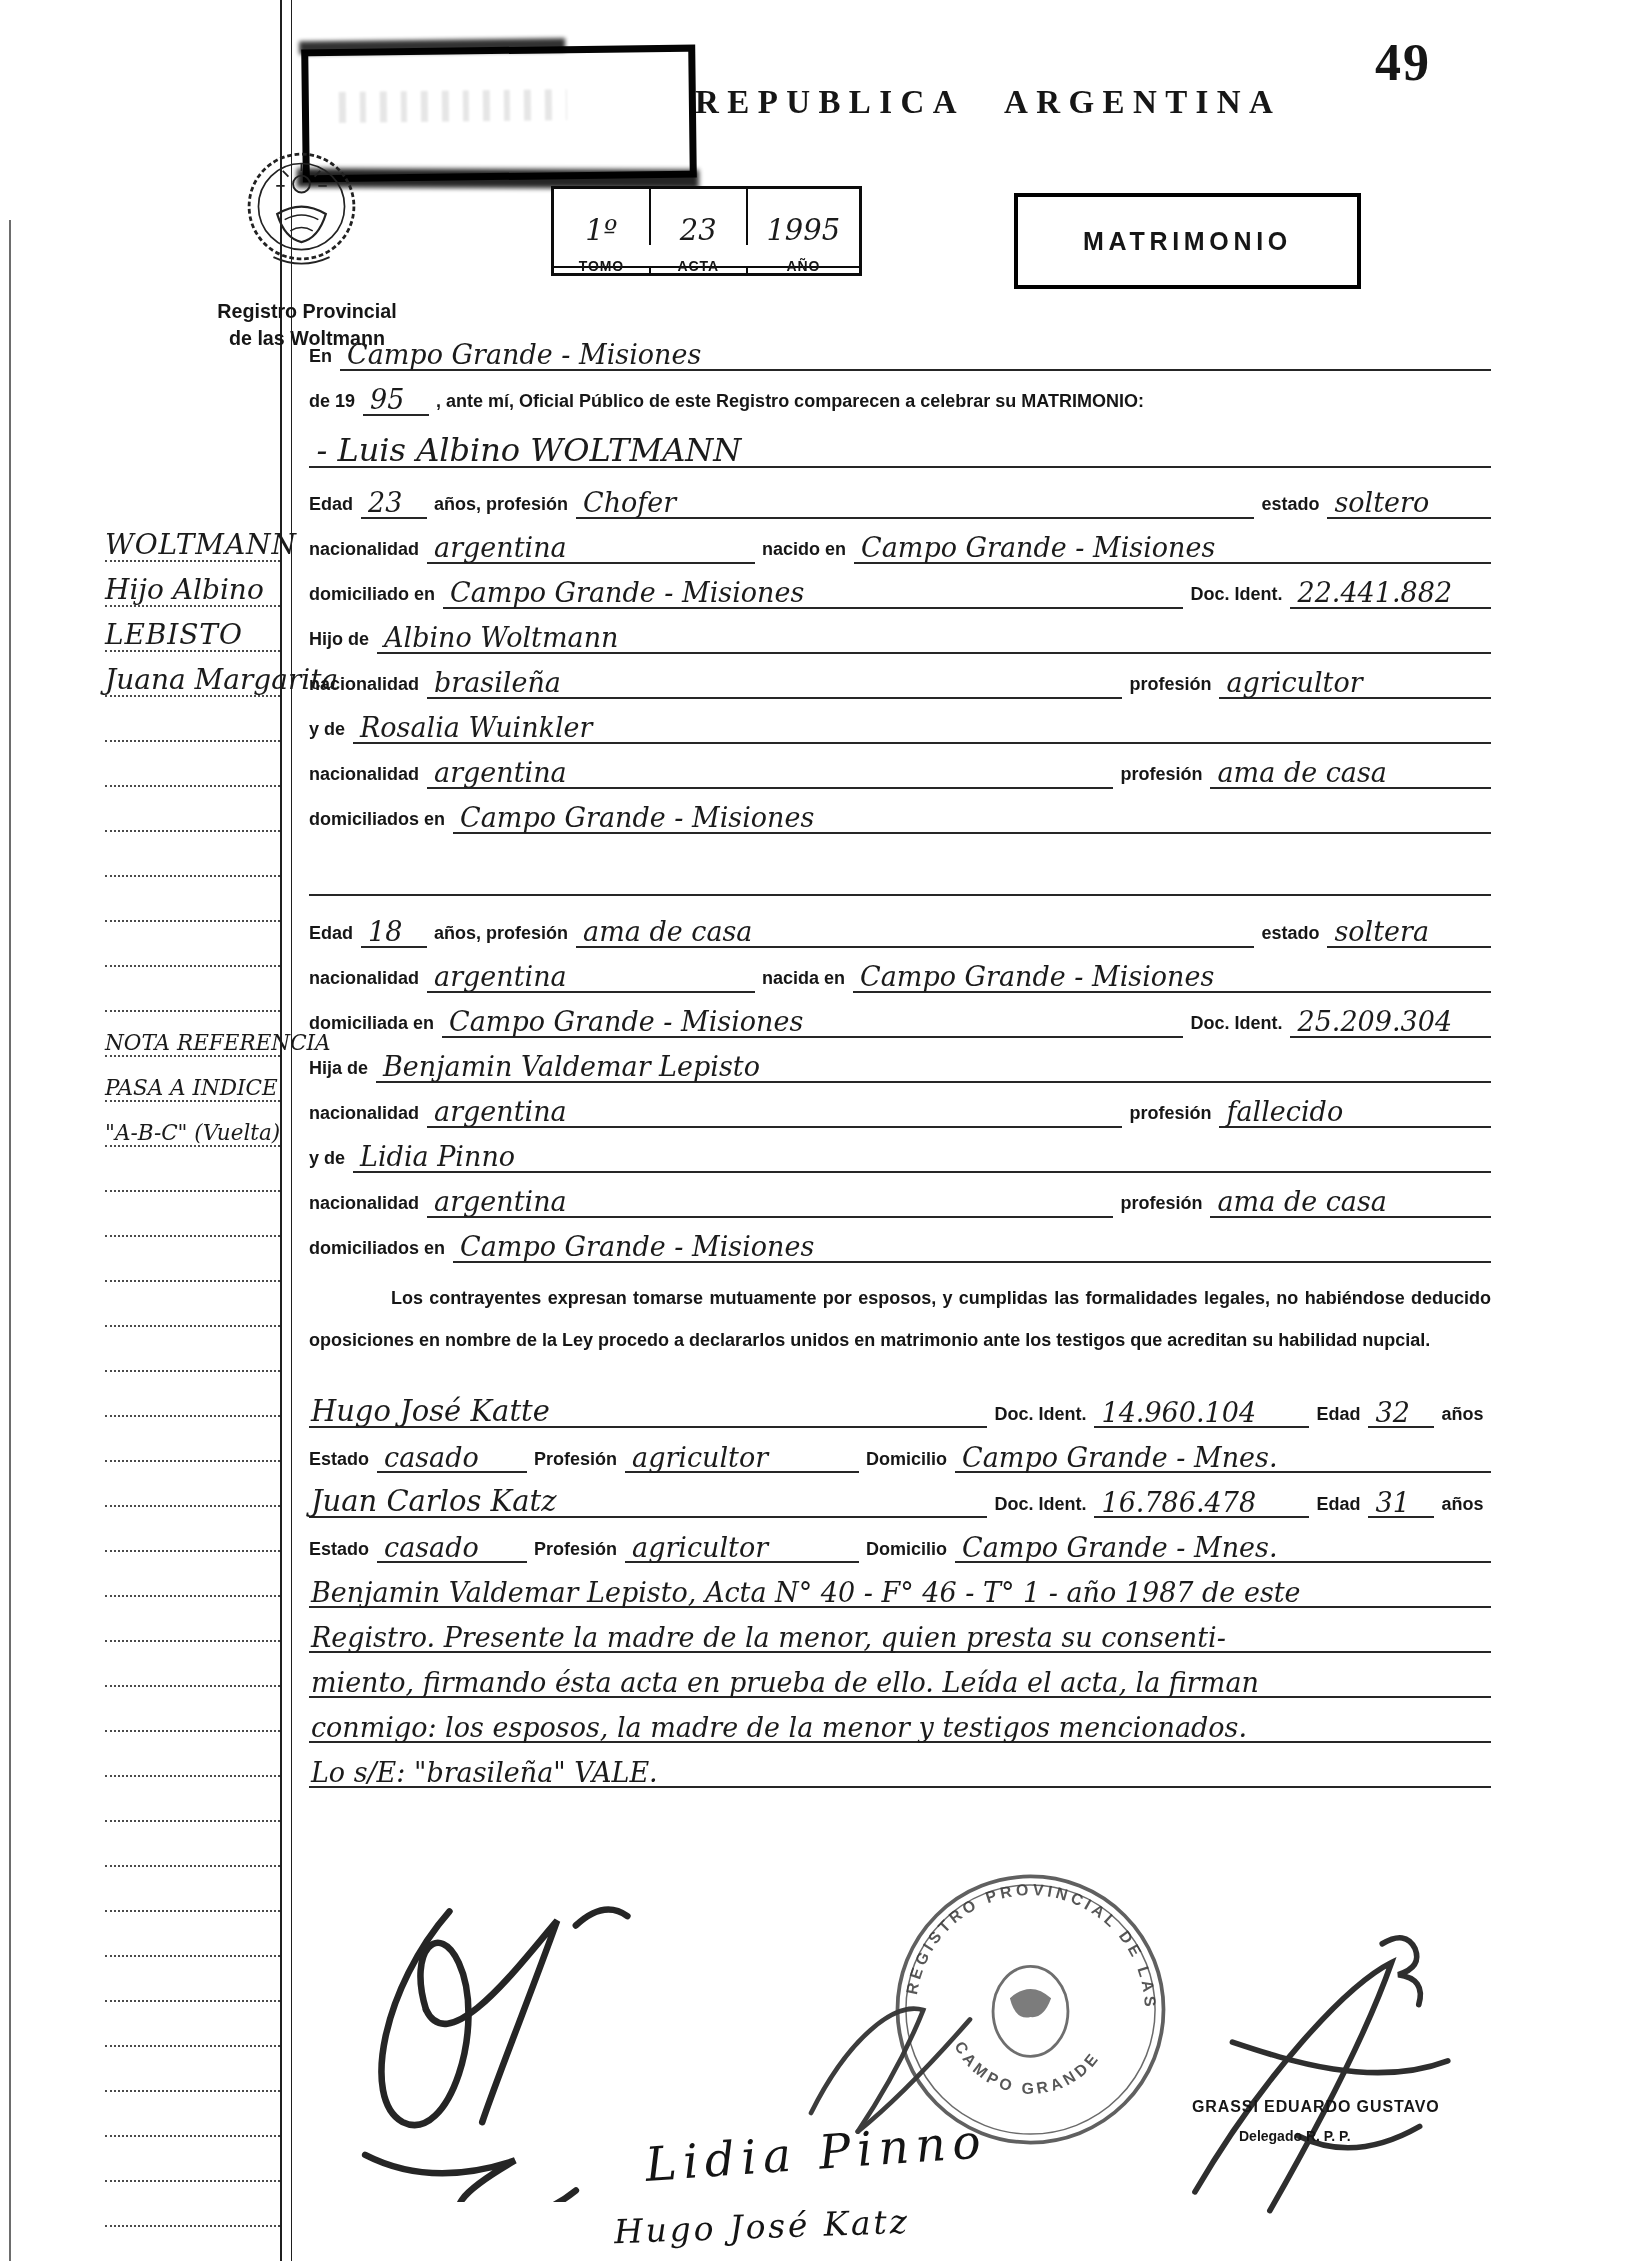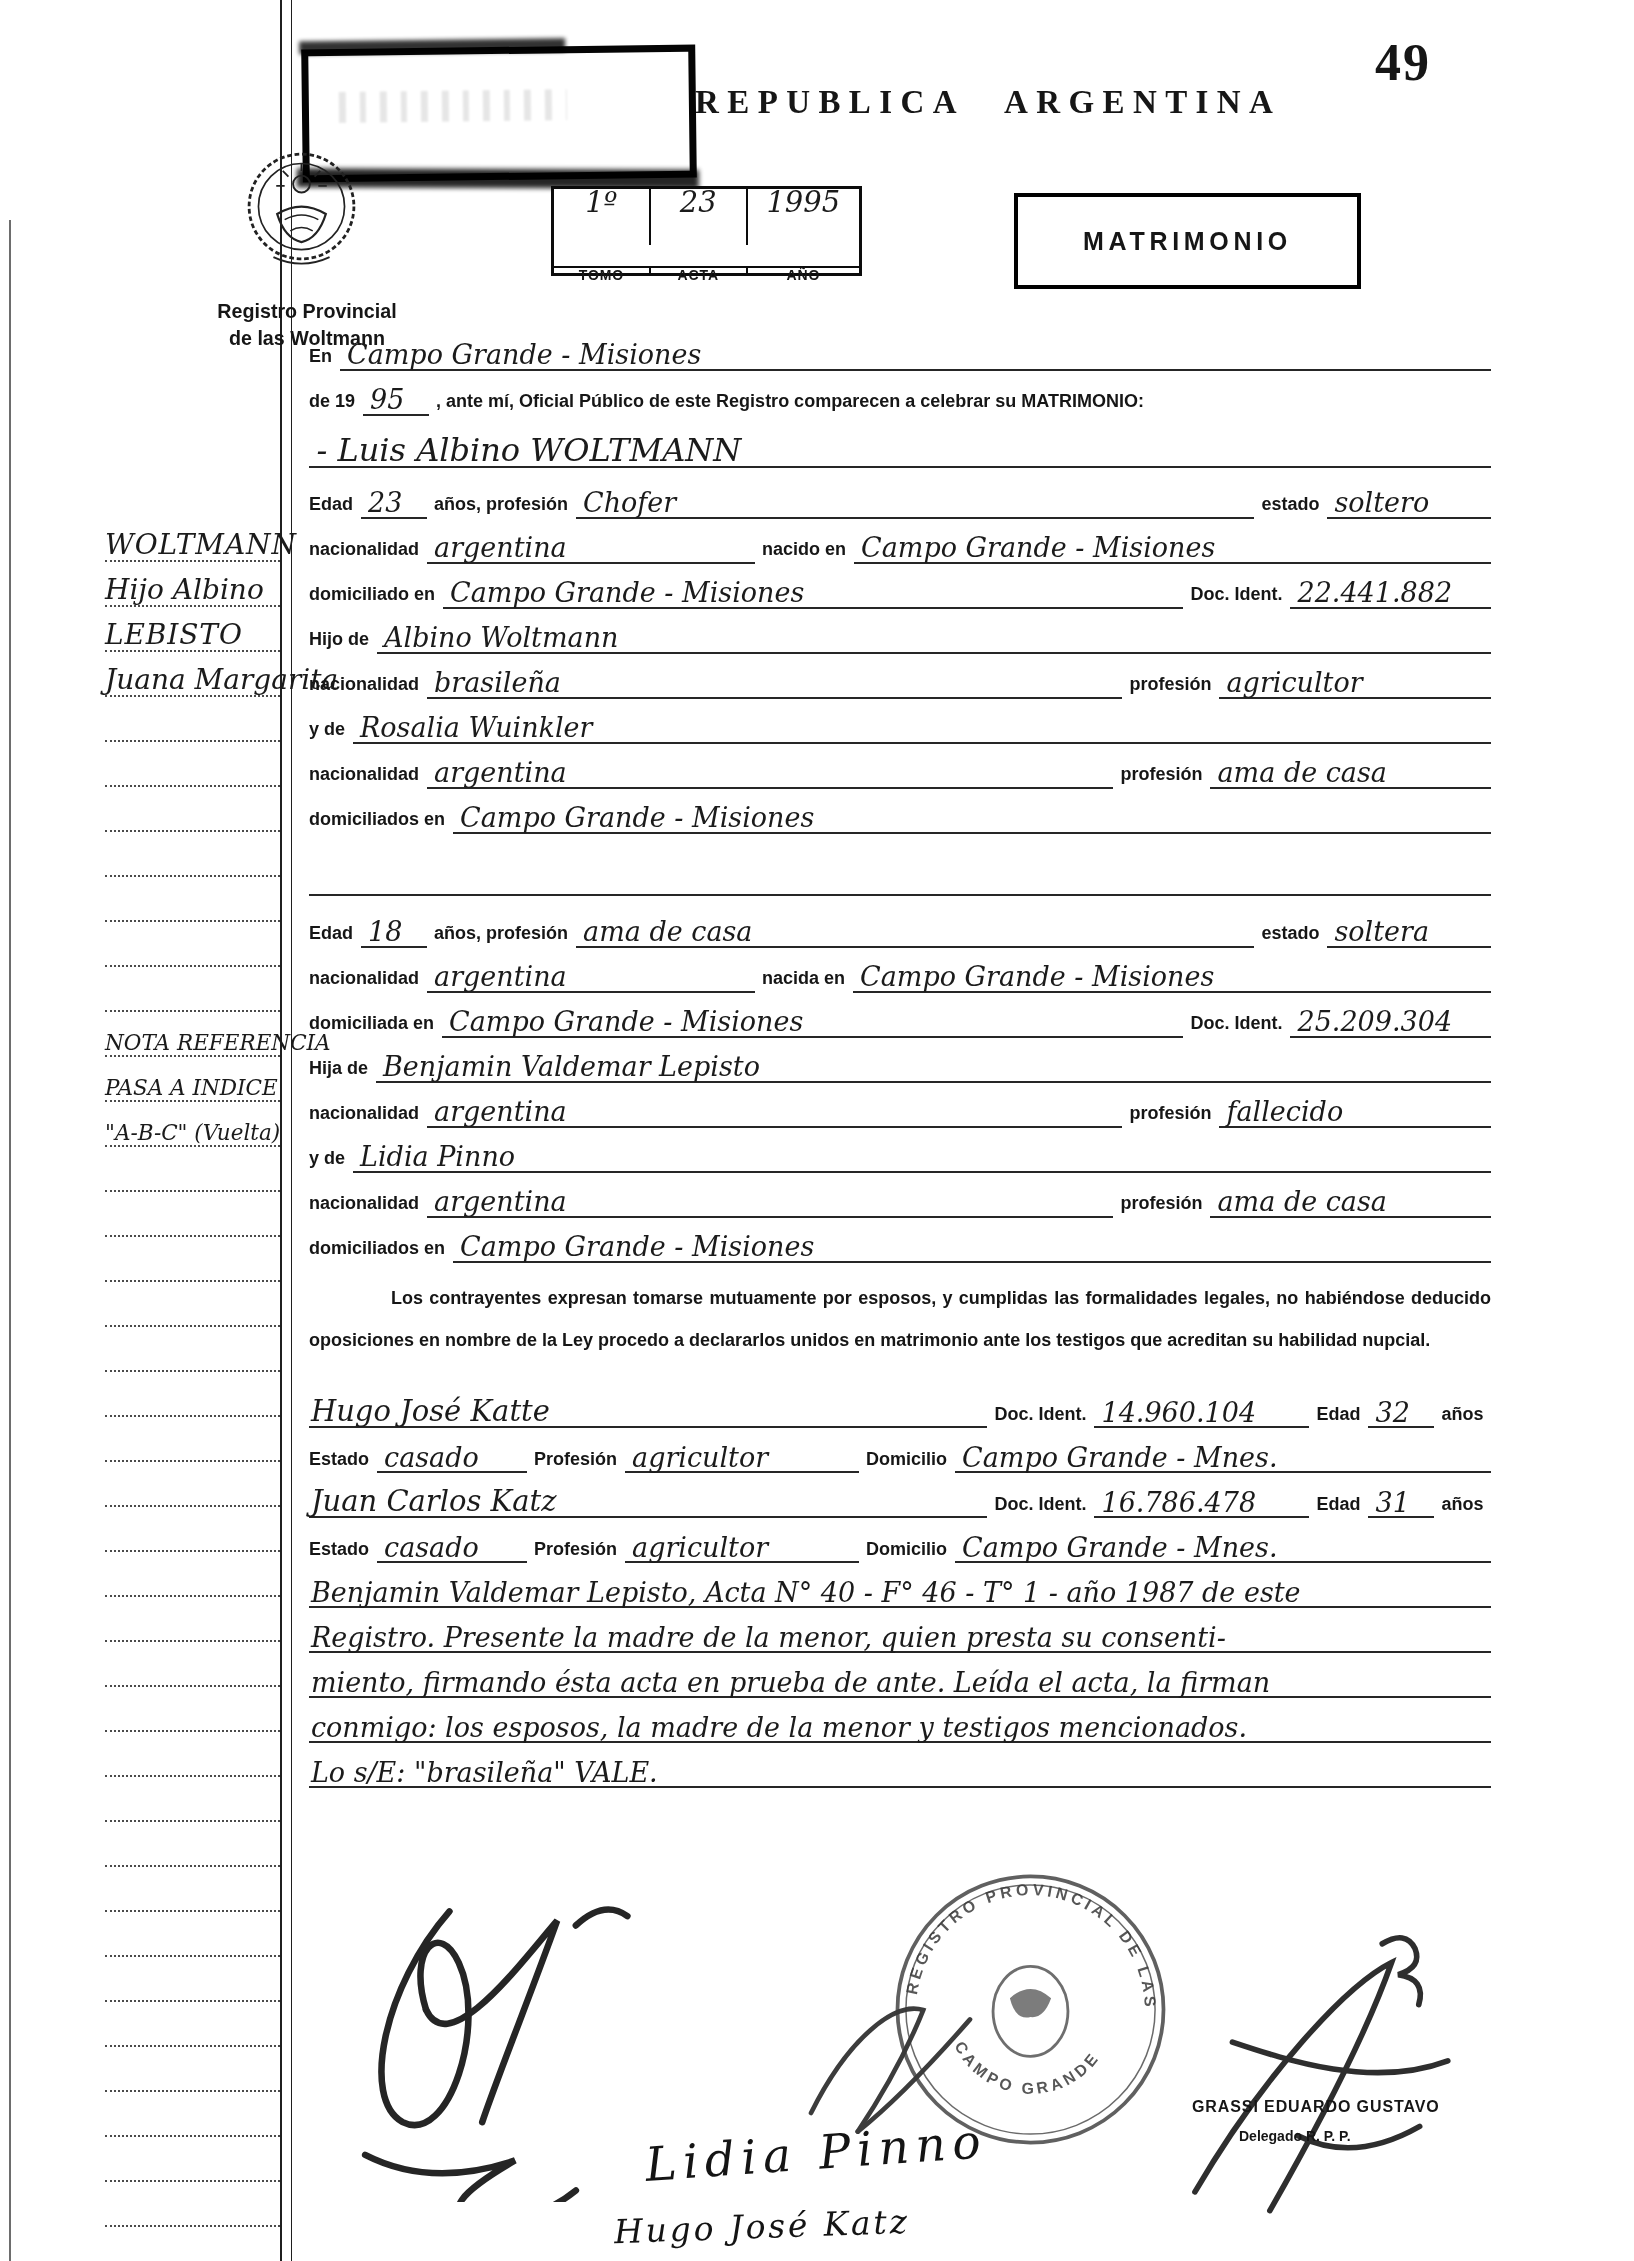--- a/index.html
+++ b/index.html
@@ -27,21 +27,21 @@
 
   .page-number { position:absolute; left:1375px; top:37px;
                font:bold 52px/1 "Liberation Serif", serif; letter-spacing:1.9px; }
   .doc-title { position:absolute; left:695px; top:86px; white-space:nowrap;
                font:bold 33px/1 "Liberation Serif", serif; letter-spacing:8.4px; word-spacing:26px; }
 
   
   .registry { position:absolute; left:551px; top:186px; width:311px; height:90px;
               border:3.3px solid #0c0c0c; display:grid;
               grid-template-columns:1fr 1fr 1.15fr; grid-template-rows:1fr 28px; background:#fff; }
-  .registry .cell { border-right:2.8px solid #0c0c0c; display:flex; align-items:flex-start; justify-content:center; }
+  .registry .cell { border-right:2.8px solid #0c0c0c; display:flex; align-items:flex-end; justify-content:center; }
   .registry .cell.last { border-right:none; }
   .registry .cap { border-top:2.8px solid #0c0c0c; font:bold 14px/1 "Liberation Sans", sans-serif; letter-spacing:0.9px;margin-top:21px; }
 
   .matrimonio-box { position:absolute; left:1014px; top:193px; width:347px; height:96px;
               border:4.7px solid #000; display:flex; align-items:center; justify-content:center; background:#fff; }
   .matrimonio-box span { font:bold 25px/1 "Liberation Sans", sans-serif; letter-spacing:4.7px; }
 
   
   .seal { position:absolute; left:236px; top:139px; }
   .org-name { position:absolute; left:171px; top:298px; width:272px; text-align:center;
@@ -380,21 +380,21 @@
 
     <div class="row">
       <span class="hw nv">Benjamin Valdemar Lepisto, Acta N° 40 - F° 46 - T° 1 - año 1987 de este</span>
         <span class="fill"></span>
     </div>
     <div class="row">
       <span class="hw nv">Registro. Presente la madre de la menor, quien presta su consenti-</span>
         <span class="fill"></span>
     </div>
     <div class="row">
-      <span class="hw nv">miento, firmando ésta acta en prueba de ante. Leída el acta, la firman</span>
+      <span class="hw nv">miento, firmando ésta acta en prueba de ello. Leída el acta, la firman</span>
         <span class="fill"></span>
     </div>
     <div class="row">
       <span class="hw nv">conmigo: los esposos, la madre de la menor y testigos mencionados.</span>
         <span class="fill"></span>
     </div>
     <div class="row">
       <span class="hw nv">Lo s/E: "brasileña" VALE.</span>
         <span class="fill"></span>
     </div>

